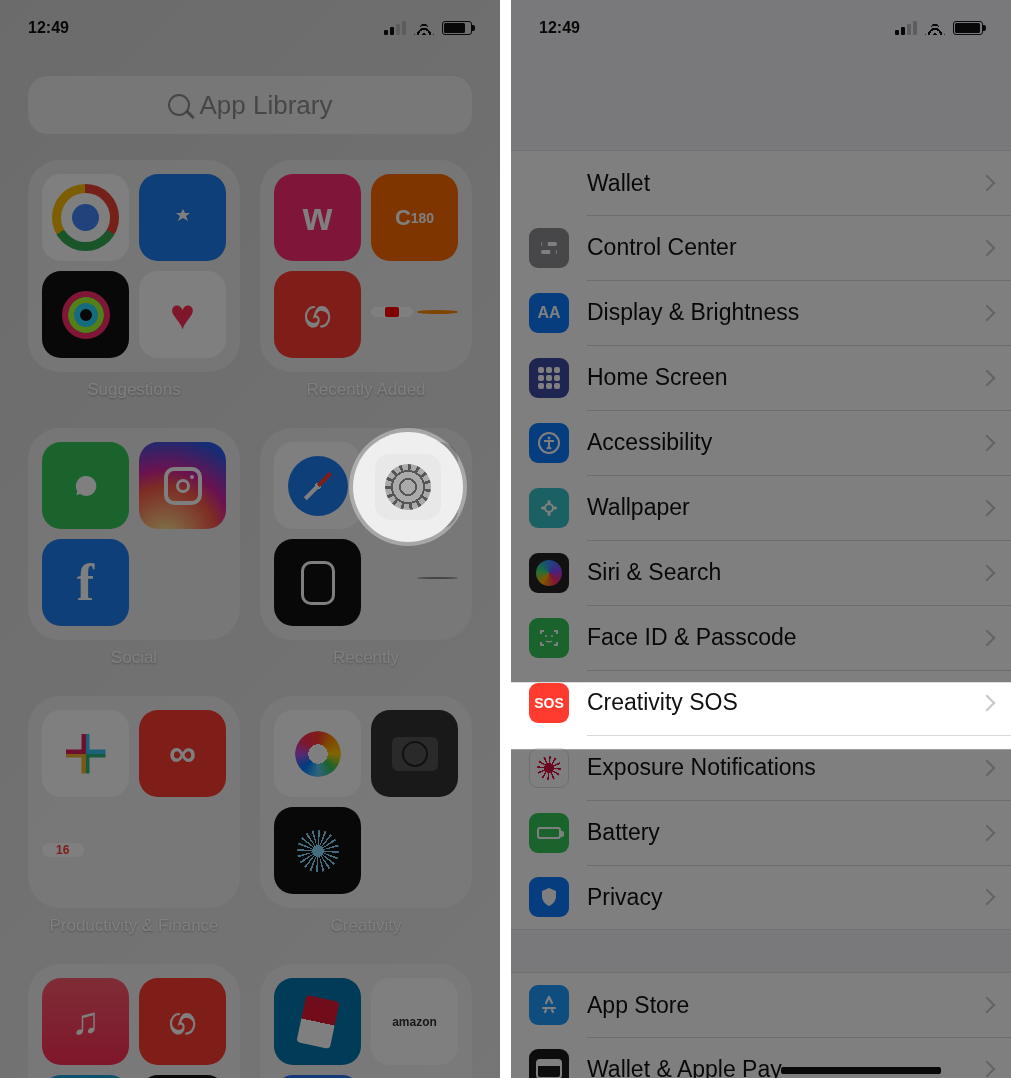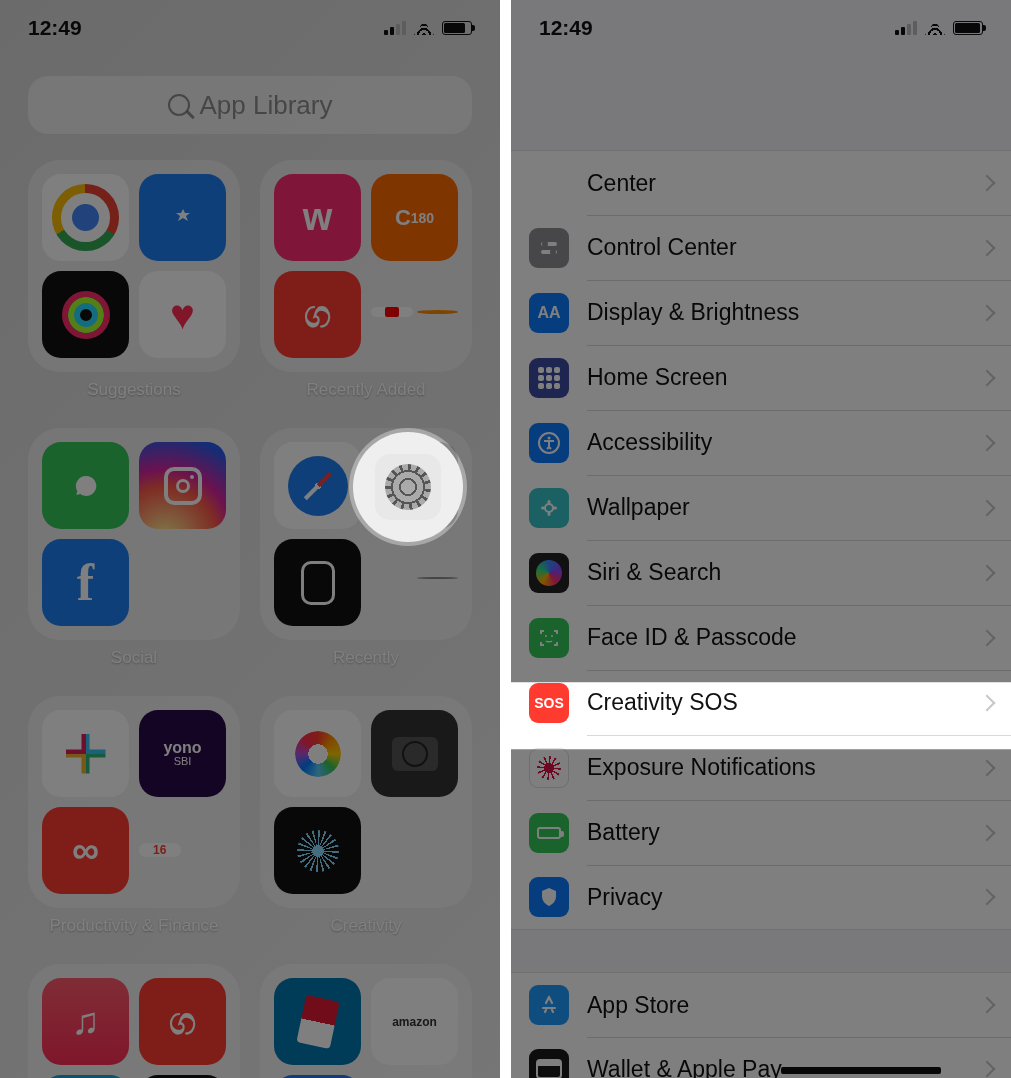--- a/index.html
+++ b/index.html
@@ -6,21 +6,21 @@
   body { width: 1011px; height: 1078px; font-family: -apple-system, "Helvetica Neue", Helvetica, Arial, sans-serif; background: #f4f4f4; position: relative; overflow: hidden; }
   .watermark { position: absolute; right: 6px; top: 50%; transform: translateY(-50%) rotate(0deg); color: #bbb; font-size: 11px; letter-spacing: .5px; writing-mode: vertical-rl; }
   .split { display: flex; width: 1011px; height: 1078px; }
   .pane { position: relative; height: 100%; overflow: hidden; }
   .left { width: 500px; background: #e9e9e9; }
   .right { flex: 1; background: #fff; }
   .divider { width: 11px; background: #fff; }
   .dim { position: absolute; inset: 0; background: rgba(0,0,0,0.50); pointer-events: none; z-index: 50; }
 
   
-  .status { position: absolute; top: 0; left: 0; right: 0; height: 56px; display: flex; align-items: center; justify-content: space-between; padding: 0 28px; font-size: 21px; font-weight: 600; color: #111; z-index: 10; }
+  .status { position: absolute; top: 0; left: 0; right: 0; height: 56px; display: flex; align-items: center; justify-content: space-between; padding: 0 28px; font-size: 16px; font-weight: 600; color: #111; z-index: 10; }
   .status .icons { display: flex; align-items: center; gap: 8px; }
   .bars{display:flex;align-items:flex-end;gap:2px;height:14px}
   .bars span{width:4px;background:#111;border-radius:1px}
   .bars span:nth-child(1){height:5px;} .bars span:nth-child(2){height:8px;} .bars span:nth-child(3){height:11px;background:#bbb} .bars span:nth-child(4){height:14px;background:#bbb}
   .wifi{width:20px;height:14px;position:relative}
   .wifi::before{content:"";position:absolute;inset:0;background:
     radial-gradient(circle at 50% 100%, #111 0 2px, transparent 2px),
     radial-gradient(circle at 50% 100%, transparent 5px, #111 5px 7px, transparent 7px),
     radial-gradient(circle at 50% 100%, transparent 9px, #111 9px 11px, transparent 11px);
     clip-path: polygon(0 100%, 50% 0, 100% 100%);
@@ -199,21 +199,20 @@
             </div>
           </div>
           <div class="folder-label">Recently</div>
         </div>
 
         <div class="folder">
           <div class="folder-box">
             <div class="app bg-white">
                 <div style="width:40px;height:40px;background:conic-gradient(#36c5f0 0 90deg,#2eb67d 90deg 180deg,#ecb22e 180deg 270deg,#e01e5a 270deg);clip-path:polygon(40% 0,60% 0,60% 40%,100% 40%,100% 60%,60% 60%,60% 100%,40% 100%,40% 60%,0 60%,0 40%,40% 40%)"></div>
               </div>
-            <div class="app" style="background:#2b0a4a;font-size:16px;flex-direction:column;line-height:1">yono<br><span style="font-size:11px;font-weight:400">SBI</span></div>
             <div class="app bg-red">∞</div>
             <div class="app mini">
               <div class="bg-white" style="display:flex;align-items:center;justify-content:center;color:#ff3b30;font-size:12px;font-weight:700">16</div>
               <div class="bg-black" style="border-radius:50%"></div>
               <div class="bg-white"></div>
               <div class="bg-white" style="display:flex;align-items:center;justify-content:center;color:#ea4335;font-size:16px">M</div>
             </div>
           </div>
           <div class="folder-label">Productivity &amp; Finance</div>
         </div>
@@ -297,21 +296,21 @@
 
     <div class="list">
       <div class="group">
         <div class="row">
           <div class="ico">
               <svg class="svg" viewBox="0 0 24 24">
                 <circle cx="12" cy="12" r="3" fill="none" stroke="#fff" stroke-width="2"></circle>
                 <path d="M12 2v3M12 19v3M2 12h3M19 12h3M5 5l2 2M17 17l2 2M19 5l-2 2M5 19l2-2" stroke="#fff" stroke-width="2"></path>
               </svg>
             </div>
-          <div class="label">Center</div>
+          <div class="label">Wallet</div>
           <div class="chev"></div>
         </div>
         <div class="row">
           <div class="ico" style="background:#8e8e93">
               <svg class="svg" viewBox="0 0 24 24">
                 <rect x="4" y="6" width="16" height="4" rx="2" fill="#fff"></rect>
                 <rect x="4" y="14" width="16" height="4" rx="2" fill="#fff"></rect>
                 <circle cx="8" cy="8" r="3" fill="#8e8e93"></circle>
                 <circle cx="16" cy="16" r="3" fill="#8e8e93"></circle>
               </svg>

